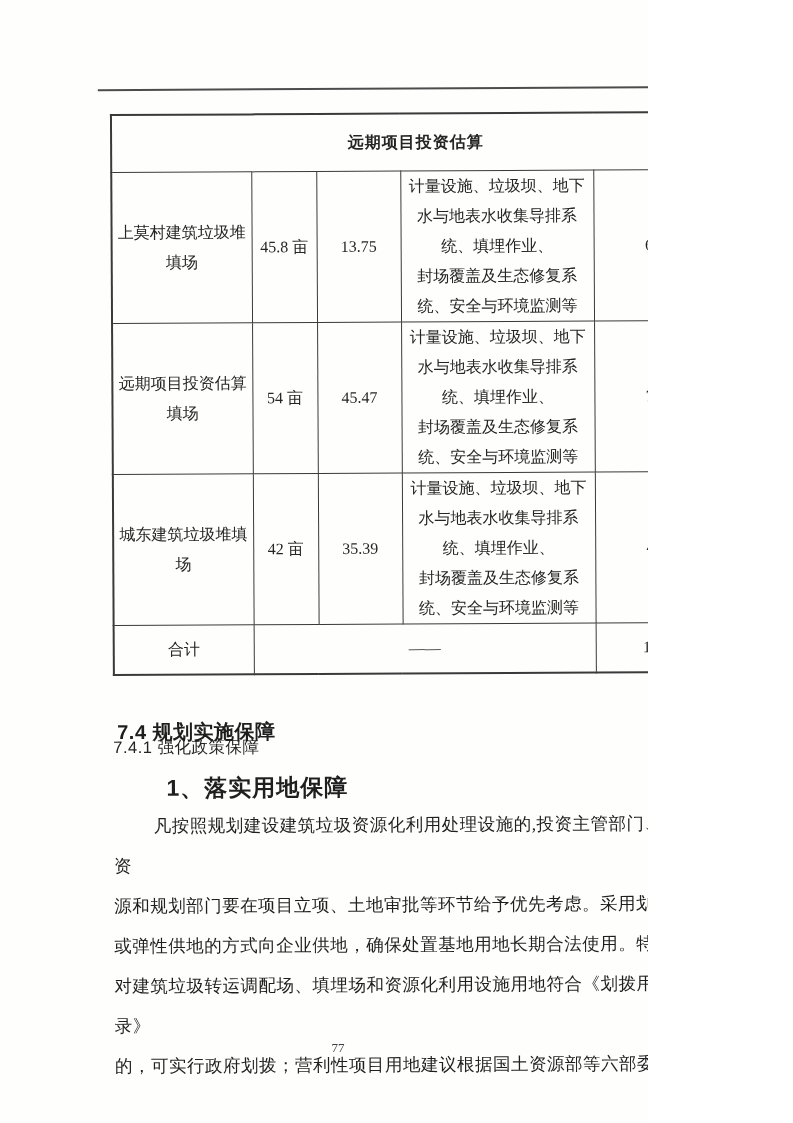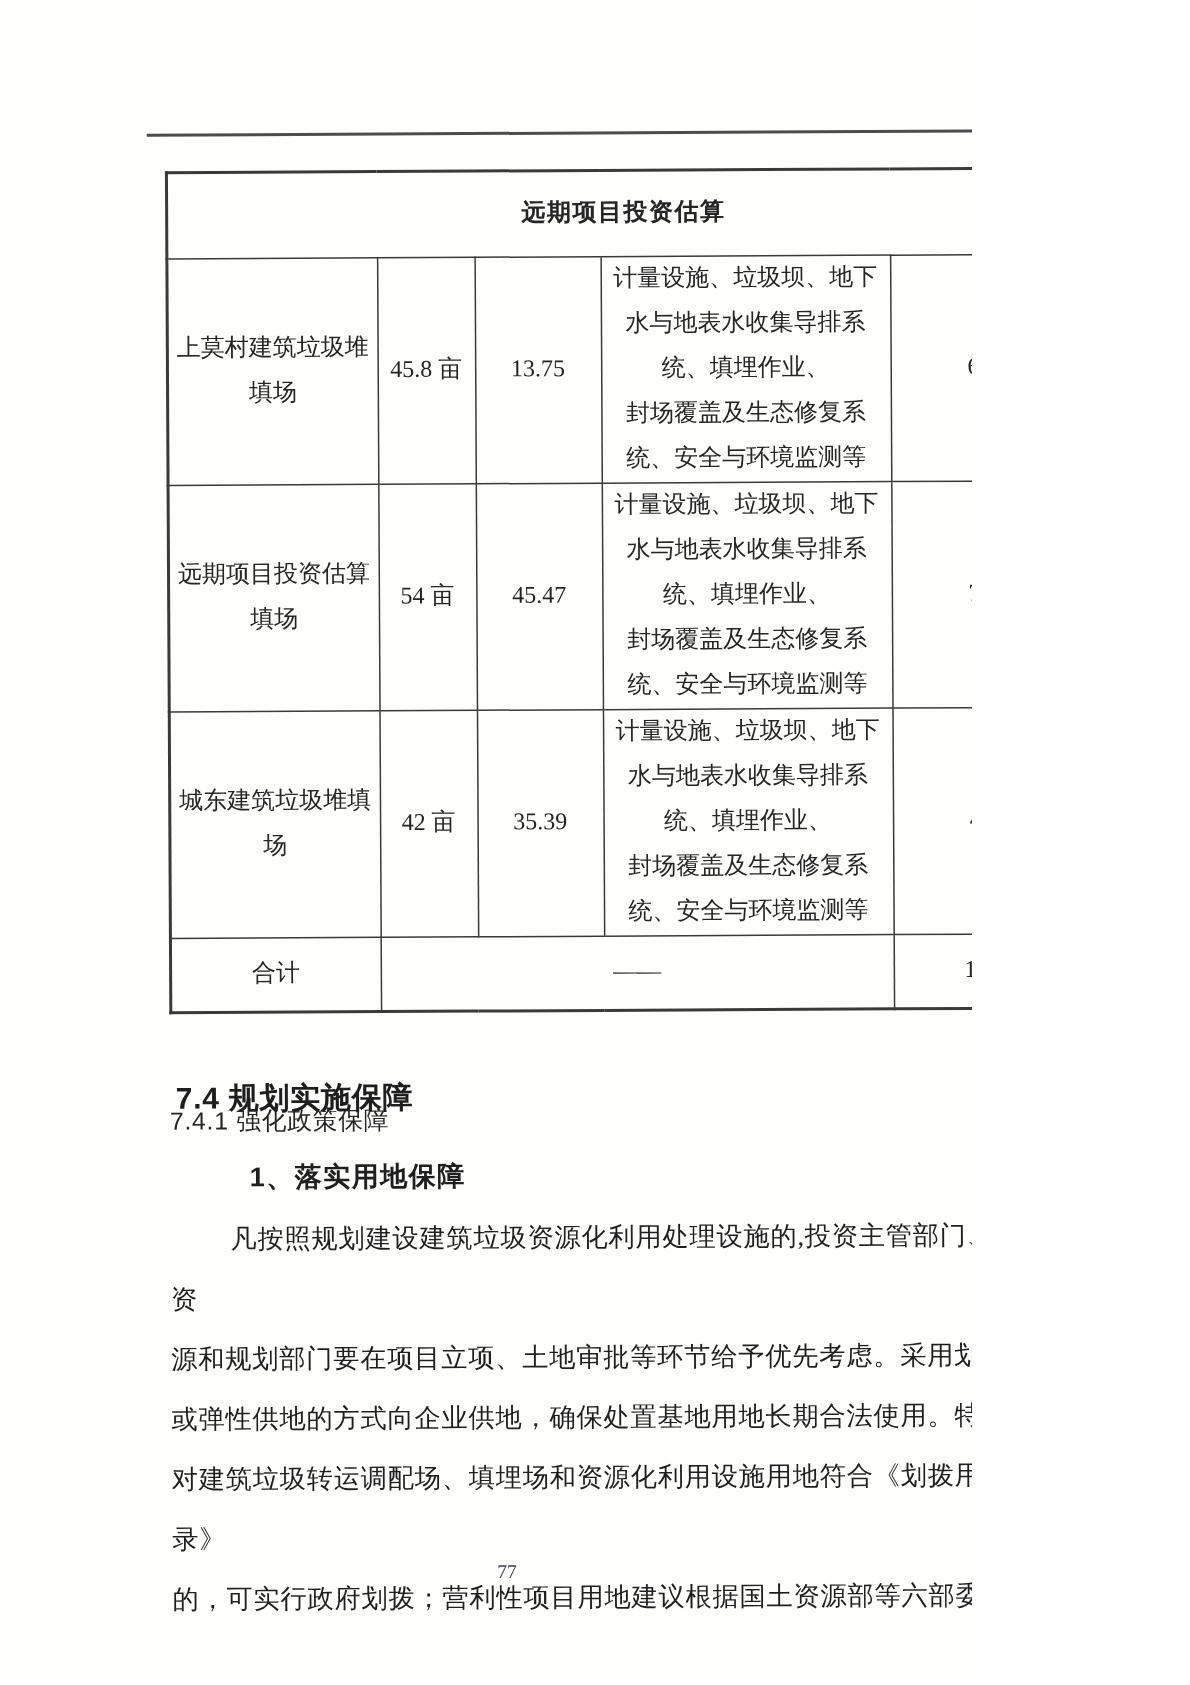--- a/index.html
+++ b/index.html
@@ -83,21 +83,21 @@
     font-size: 16.5px;
     letter-spacing: 0.5px;
     color: #242424;
   }
   .heading-3 {
     position: absolute;
     left: 165px;
     top: 772px;
     font-family: "Liberation Sans", "DejaVu Sans", sans-serif;
     font-weight: bold;
-    font-size: 18px;
+    font-size: 23px;
     letter-spacing: 1px;
     color: #1f1f1f;
   }
   .body-paragraph {
     position: absolute;
     left: 112px;
     top: 805px;
     width: 600px;
     font-size: 17.5px;
     line-height: 40px;

